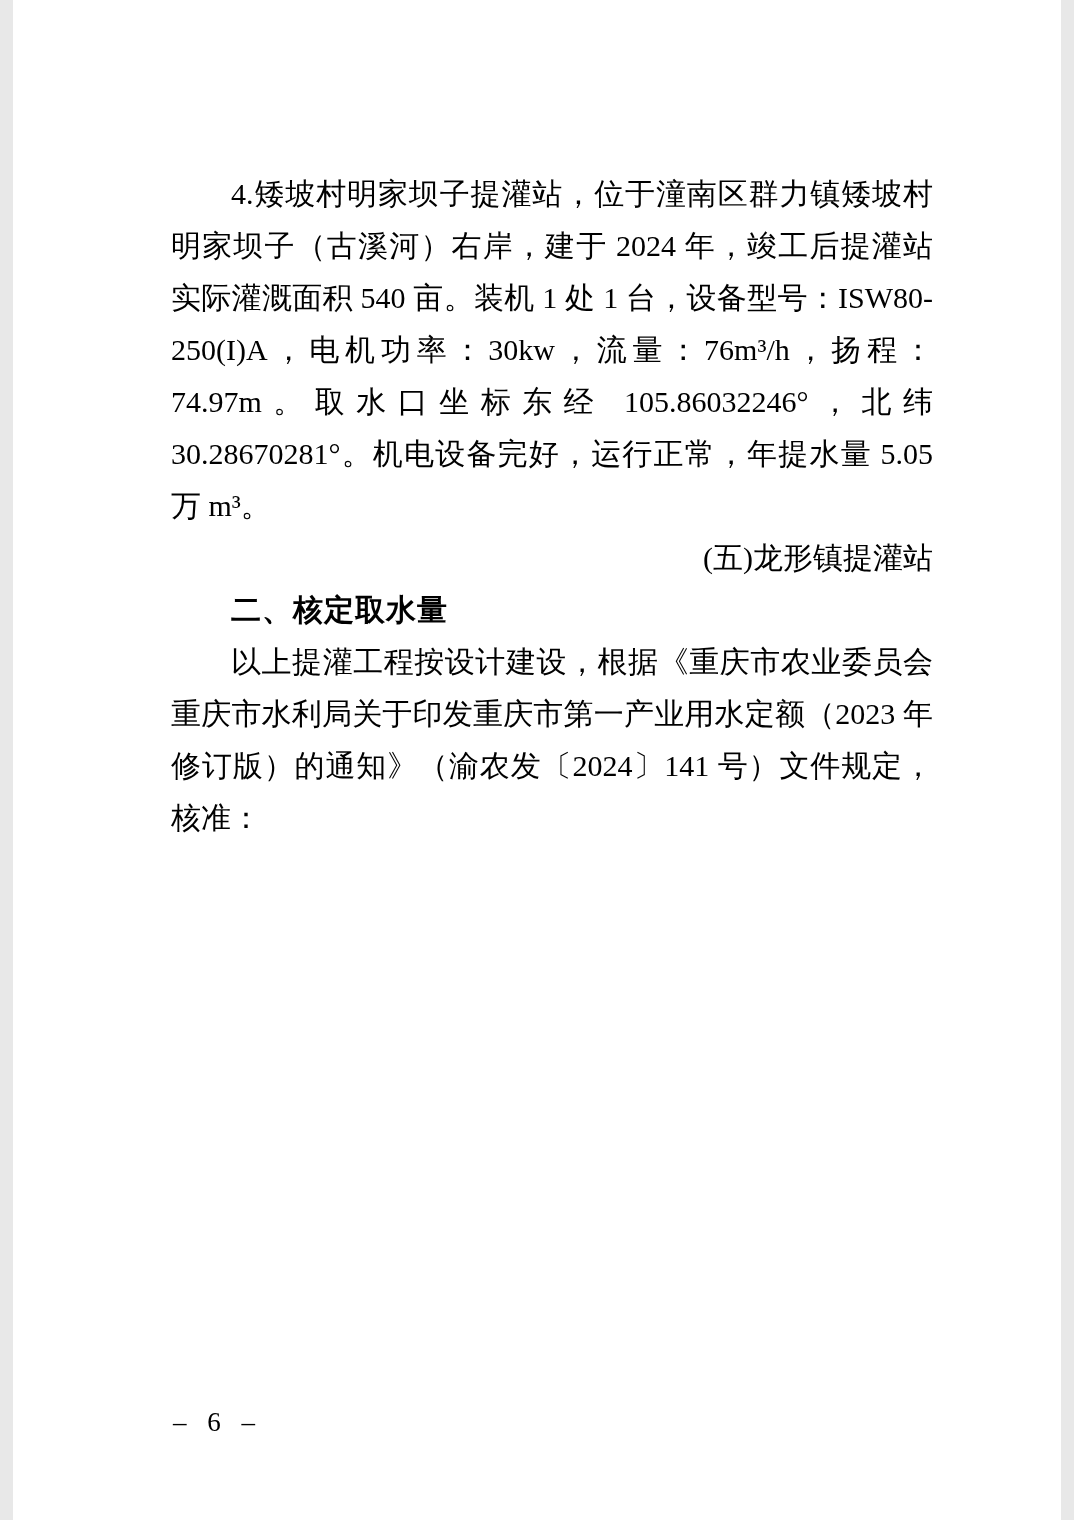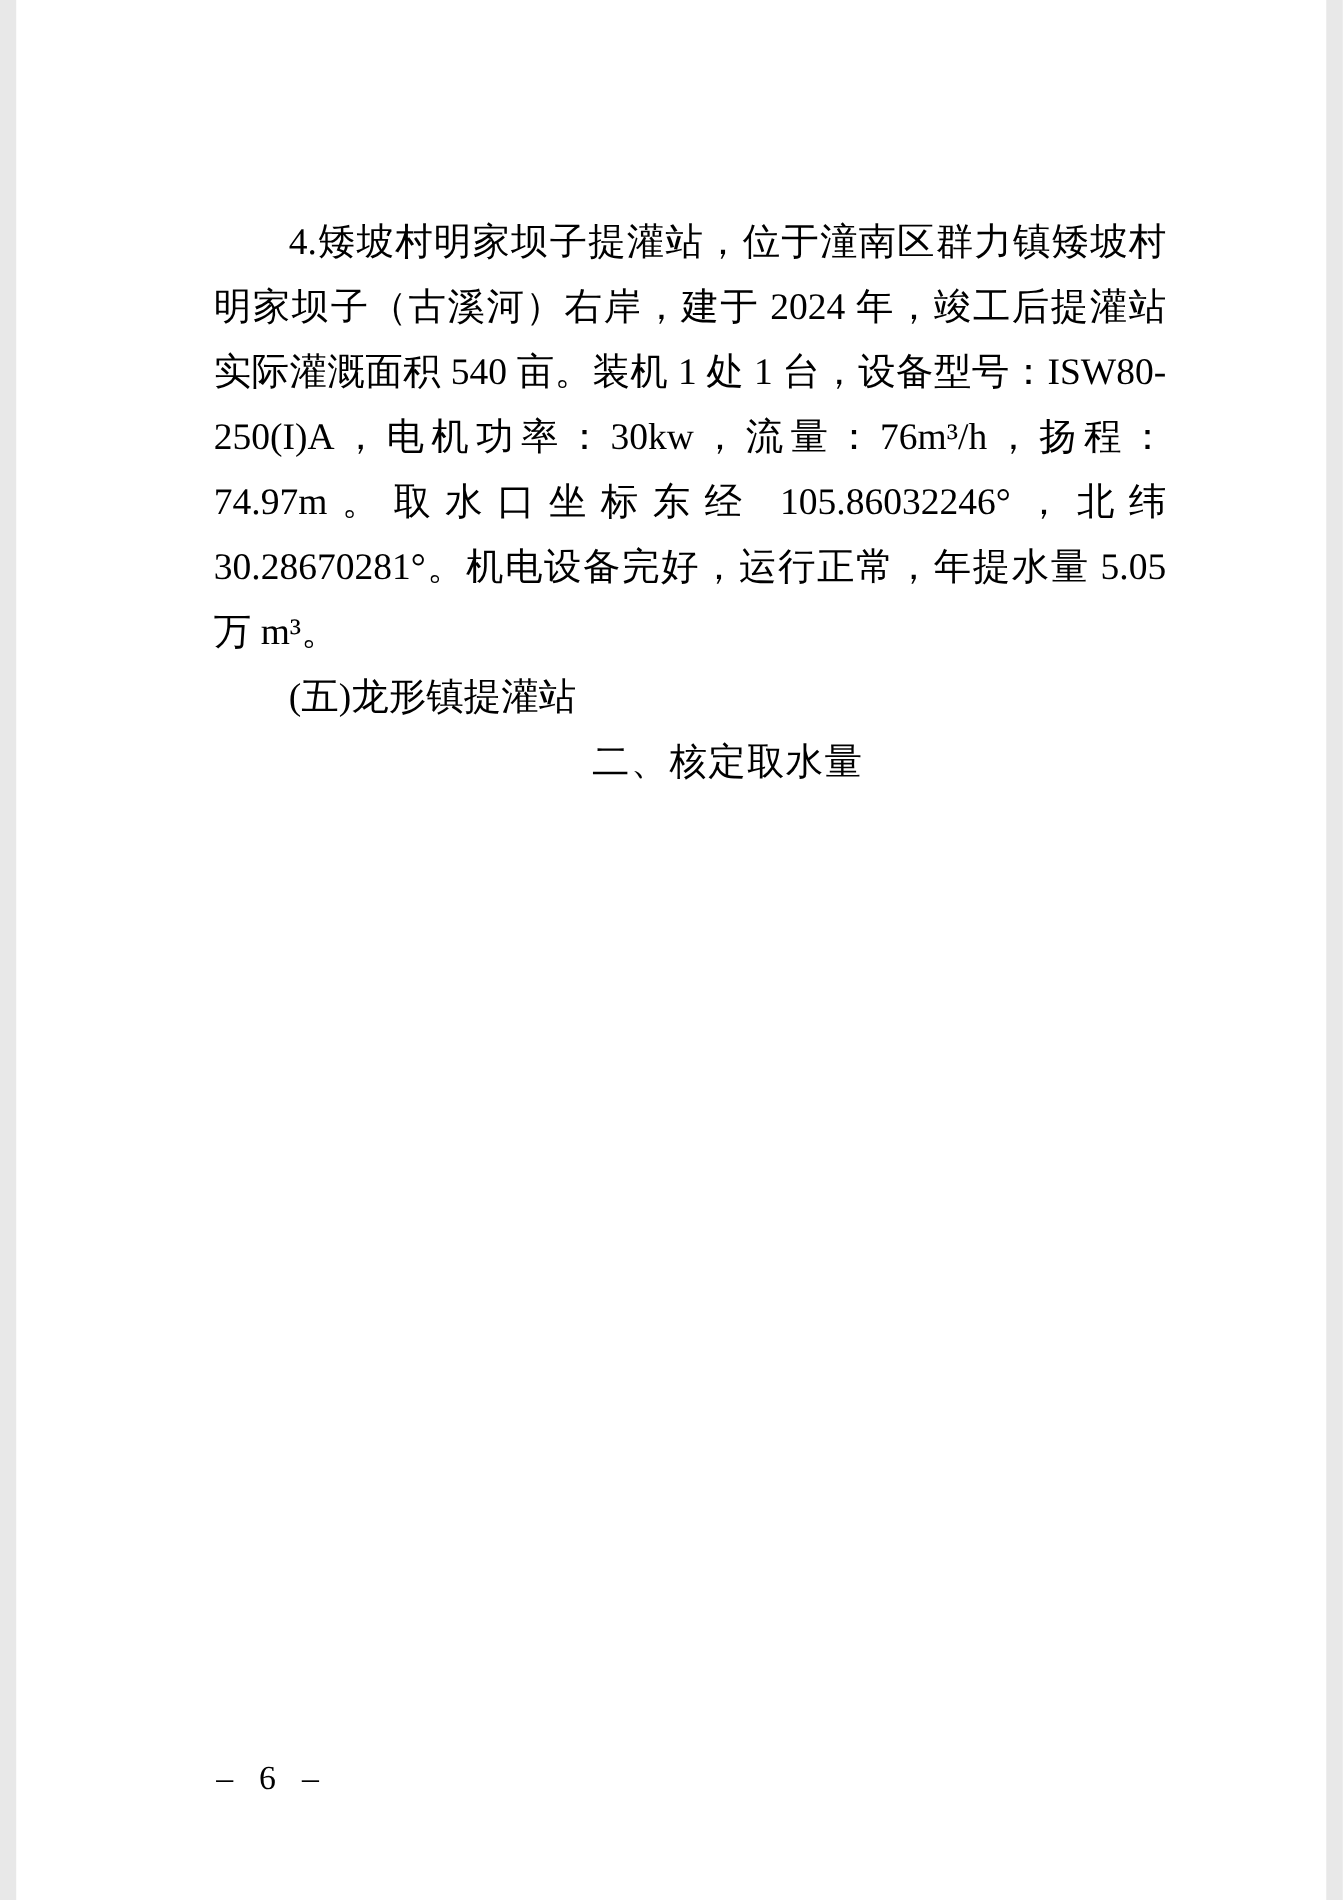--- a/index.html
+++ b/index.html
@@ -26,46 +26,46 @@
   p.para {
     margin: 0;
     font-size: 30px;
     line-height: 52px;
     text-align: justify;
     text-justify: inter-ideograph;
     text-indent: 2em;
     word-break: break-word;
   }
   p.subheading {
-    text-align: left;
+    text-align: right;
   }
   p.heading {
     margin: 0;
     font-family: "Liberation Sans", "DejaVu Sans", sans-serif;
-    font-weight: 400;
+    font-weight: 700;
     font-size: 30px;
     line-height: 52px;
     text-indent: 2em;
     letter-spacing: 1px;
-    text-align: center;
   }
   .footer {
     position: absolute;
     left: 160px;
     top: 1402px;
     font-size: 27px;
     line-height: 40px;
     letter-spacing: 7px;
     color: #000000;
   }
 </style>
 </head>
 <body>
 
 <div class="page">
   <div class="content">
     <p class="para">4.矮坡村明家坝子提灌站，位于潼南区群力镇矮坡村明家坝子（古溪河）右岸，建于 2024 年，竣工后提灌站实际灌溉面积 540 亩。装机 1 处 1 台，设备型号：ISW80-250(I)A，电机功率：30kw，流量：76m³/h，扬程：74.97m。取水口坐标东经 105.86032246°，北纬 30.28670281°。机电设备完好，运行正常，年提水量 5.05 万 m³。</p>
     <p class="para subheading">(五)龙形镇提灌站</p>
     <p class="heading">二、核定取水量</p>
+    <p class="para">以上提灌工程按设计建设，根据《重庆市农业委员会 重庆市水利局关于印发重庆市第一产业用水定额（2023 年修订版）的通知》（渝农发〔2024〕141 号）文件规定，核准：</p>
 
   </div>
   <div class="footer">– 6 –</div>
 </div>
 
 </body></html>

